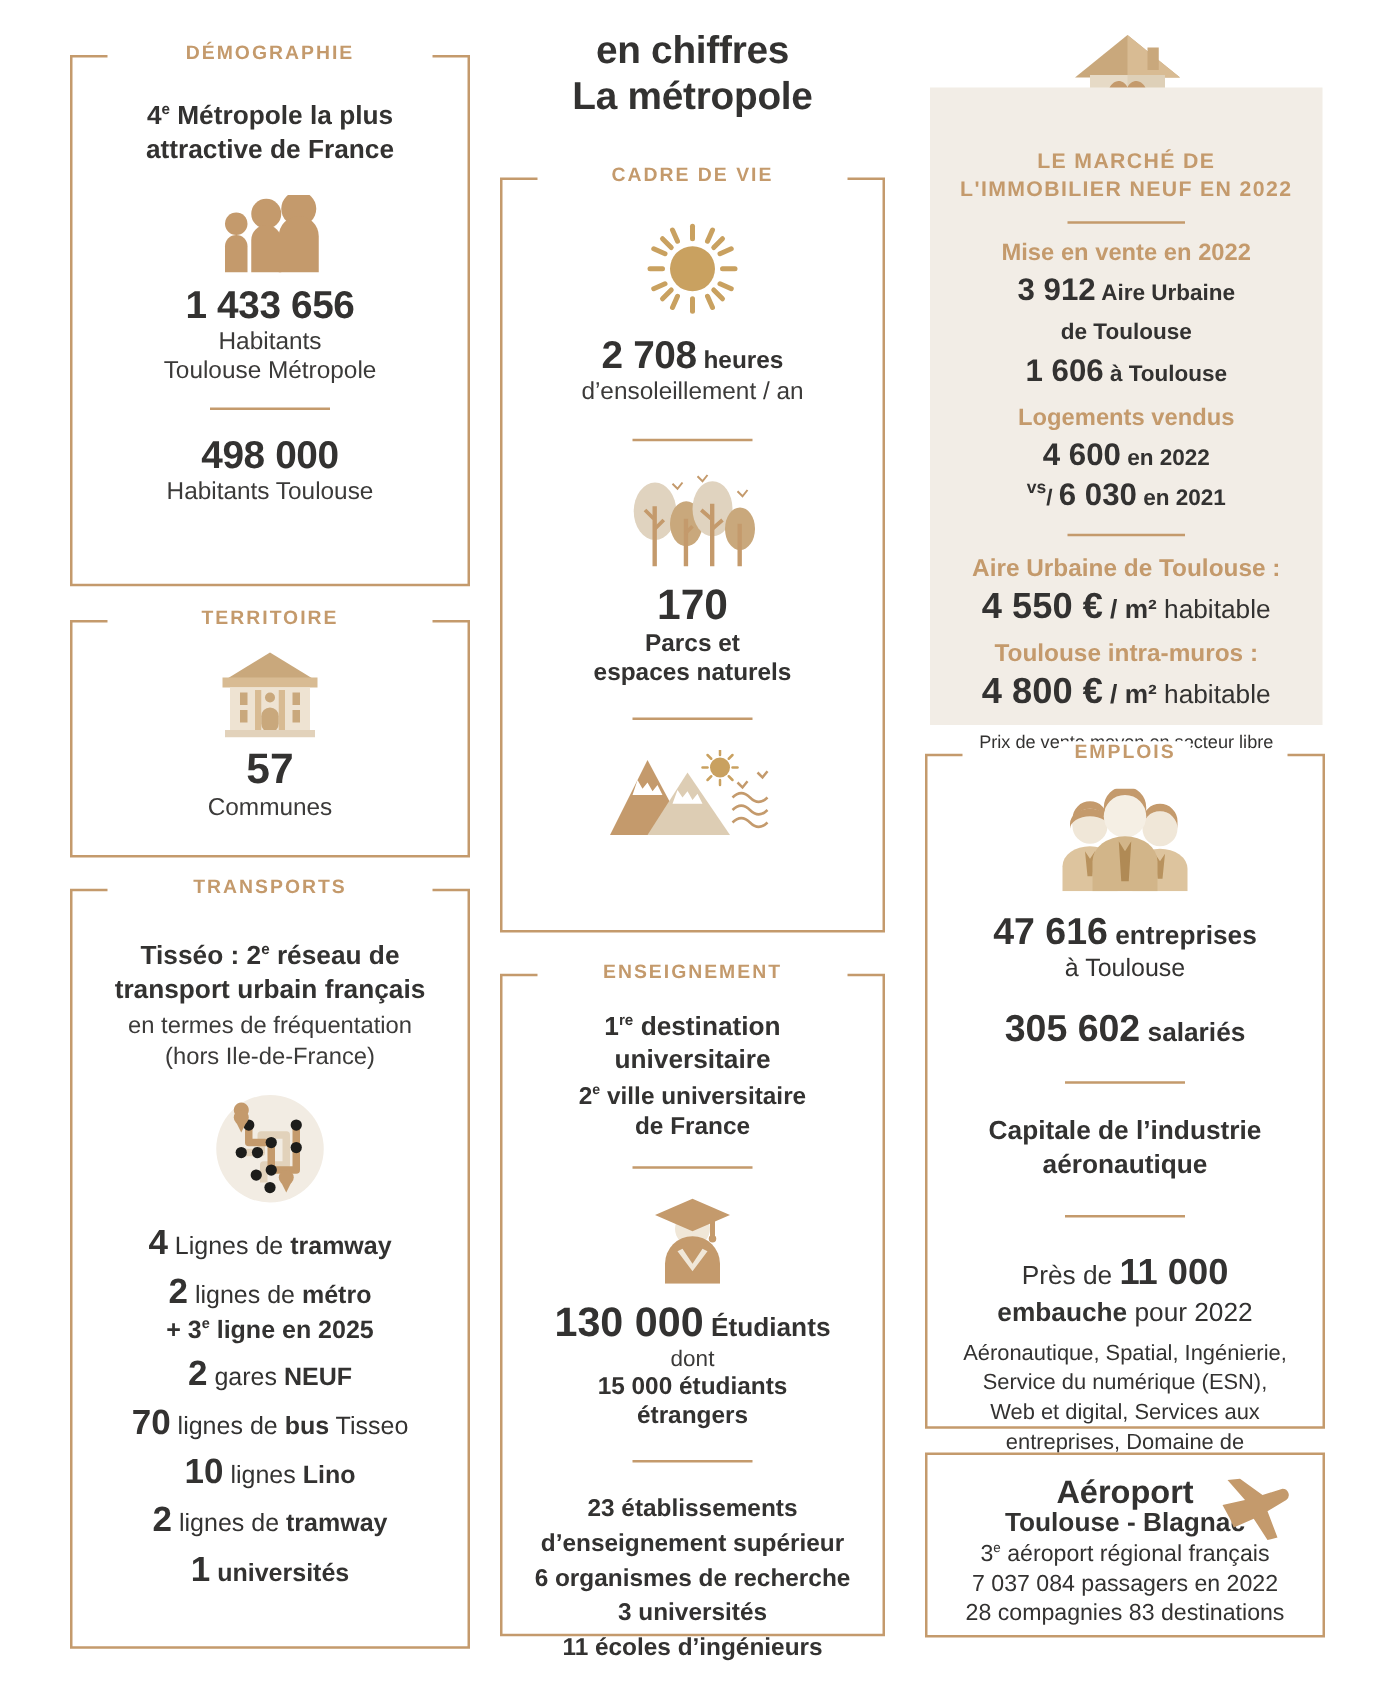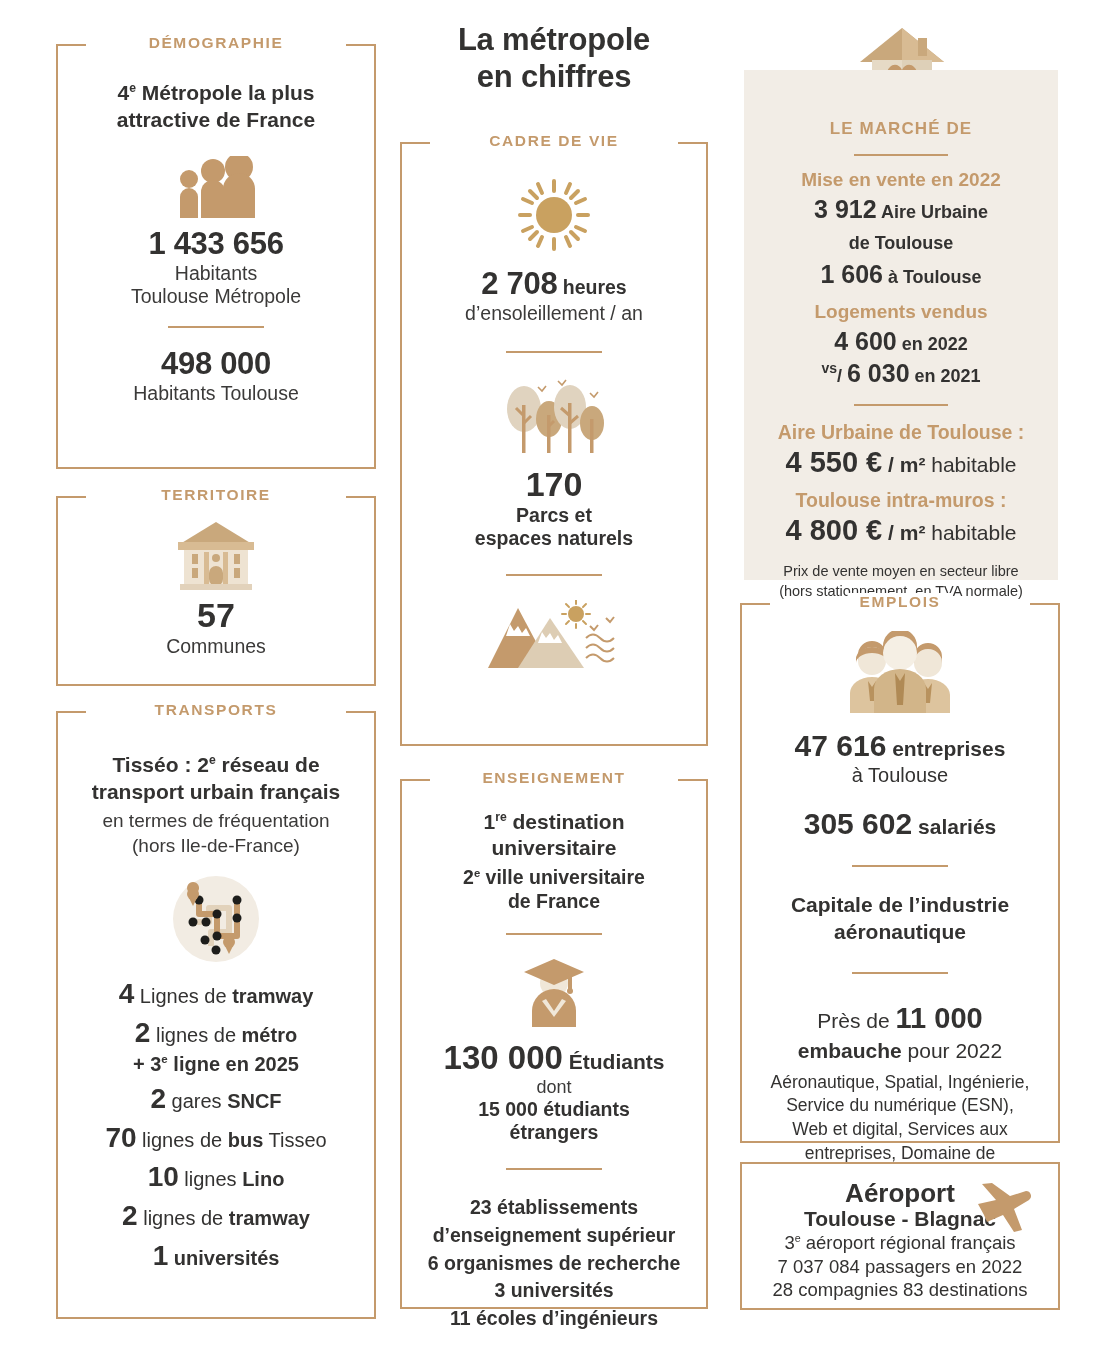--- a/index.html
+++ b/index.html
@@ -112,22 +112,22 @@
   .aero-t2 { font-size: 21px; font-weight: bold; margin-top: -2px; }
   .aero-l { font-size: 18.5px; line-height: 1.28; }
   .plane { position: absolute; right: 22px; top: 18px; }
 </style>
 </head>
 <body>
 
 <div class="page">
 
   <div id="headline">
+    <div>en chiffres</div>
     <div>La métropole</div>
-    <div>en chiffres</div>
   </div>
 
   <div class="panel brackets" id="p-demographie">
     <div class="panel-title">DÉMOGRAPHIE</div>
     <div class="inner" style="padding-top:34px">
       <div class="lbl-b" style="font-size:21px;line-height:1.28">
         <span>4</span><sup>e</sup><span> Métropole la plus</span><br>
         <span>attractive de France</span>
       </div>
 
@@ -198,21 +198,21 @@
         <path d="M22 20 a6 6 0 1 1 0.1 0 M22 20 l0 9 l-3 -6 Z" fill="#c49a6c"></path>
         <circle cx="22" cy="20" r="6" fill="#c49a6c"></circle>
           <polygon points="18,24 26,24 22,32" fill="#c49a6c"></polygon>
         <circle cx="58" cy="68" r="6" fill="#c49a6c"></circle>
           <polygon points="54,72 62,72 58,80" fill="#c49a6c"></polygon>
       </svg>
       <div style="margin-top:14px">
         <div class="t-line"><span class="n">4</span><span> Lignes de </span><b>tramway</b></div>
         <div class="t-line"><span class="n">2</span><span> lignes de </span><b>métro</b></div>
         <div class="t-line" style="margin-top:-4px"><b style="font-size:20px">+ 3<sup>e</sup> ligne en 2025</b></div>
-        <div class="t-line"><span class="n">2</span><span> gares </span><b>SNCF</b></div>
+        <div class="t-line"><span class="n">2</span><span> gares </span><b>NEUF</b></div>
         <div class="t-line"><span class="n">70</span><span> lignes de </span><b>bus</b><span> Tisseo</span></div>
         <div class="t-line"><span class="n">10</span><span> lignes </span><b>Lino</b></div>
         <div class="t-line"><span class="n">2</span><span> lignes de </span><b>tramway</b></div>
         <div class="t-line"><span class="n">1</span><span> </span><b>universités</b></div>
       </div>
     </div>
   </div>
 
   <div class="panel brackets" id="p-cadre">
     <div class="panel-title">CADRE DE VIE</div>
@@ -338,20 +338,21 @@
     <polygon points="44,2 86,36 44,36" fill="#d8bb93"></polygon>
     <rect x="60" y="12" width="9" height="18" fill="#c9a87c"></rect>
     <rect x="14" y="34" width="60" height="38" fill="#e6dac6"></rect>
     <rect x="44" y="34" width="30" height="38" fill="#ded0b8"></rect>
     <path d="M44 64 C30 54 26 46 32 41 C36 37 42 39 44 44 C46 39 52 37 56 41 C62 46 58 54 44 64 Z" fill="#c49a6c"></path>
   </svg>
   <div class="panel" id="p-immobilier">
     <div style="padding:48px 14px 20px">
       <div class="imm-title">
         <div>LE MARCHÉ DE</div>
+        <div>L'IMMOBILIER NEUF EN 2022</div>
       </div>
       <div class="bar imm"></div>
       <div class="ctr">
         <div class="imm-sub" style="margin-top:0">Mise en vente en 2022</div>
         <div class="imm-val">
           <span>3 912</span><span class="u"> Aire Urbaine</span><br><span class="u">de Toulouse</span>
         </div>
         <div class="imm-val">
           <span>1 606</span><span class="u"> à Toulouse</span>
         </div>

